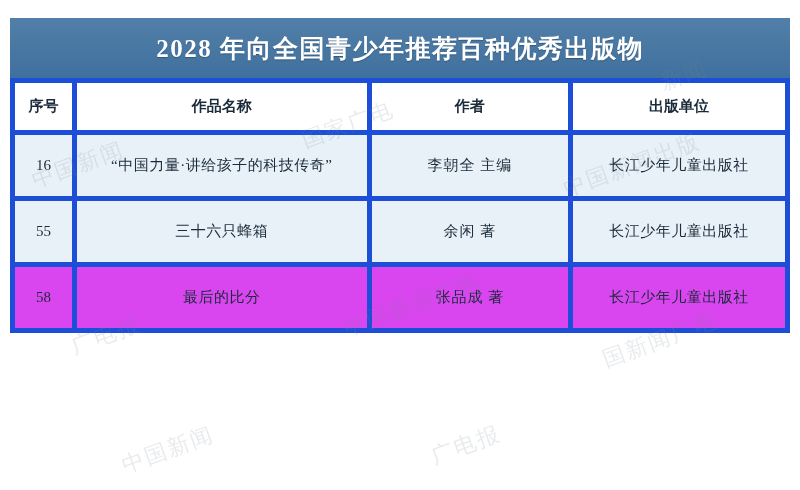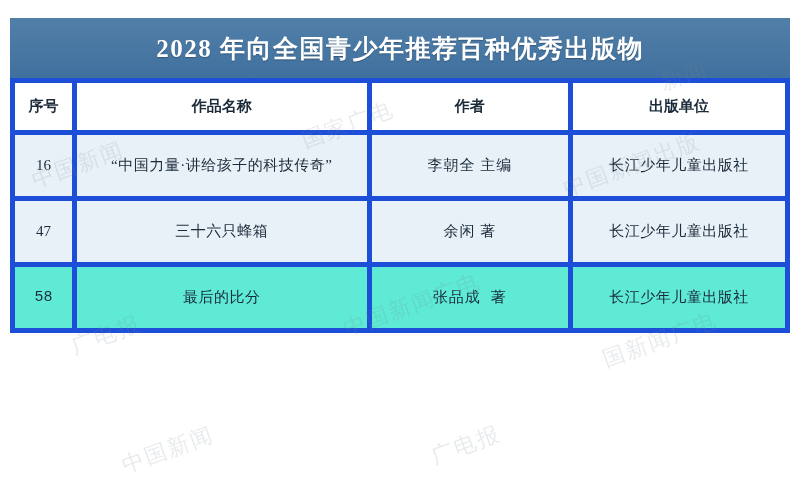--- a/index.html
+++ b/index.html
@@ -89,21 +89,21 @@
     font-size: 16px;
     color: #16212c;
   }
   .col-idx  { width: 8%; }
   .col-name { width: 38%; }
   .col-auth { width: 26%; }
   .col-pub  { width: 28%; }
 
   tbody tr { height: 66px; }
   tbody tr.shade td { background: #e9f1f8; }
-  tbody tr.plain td { background: #5eead4; font-family: Liberation Mono, monospace; }
+  tbody tr.plain td { background: #d946ef; }
 
   td.idx { font-size: 15px; }
   td.name { font-size: 15px; letter-spacing: 0.5px; }
   td.auth { font-size: 15px; letter-spacing: 1px; }
   td.pub  { font-size: 15px; letter-spacing: 0.5px; margin-left: 20px; }
   .line2 { display: block; line-height: 1.45; }
 </style>
 </head>
 <body>
 
@@ -129,21 +129,21 @@
       </tr>
     </thead>
     <tbody>
       <tr class="shade">
         <td class="idx">16</td>
         <td class="name">“中国力量·讲给孩子的科技传奇”</td>
         <td class="auth">李朝全  主编</td>
         <td class="pub">长江少年儿童出版社</td>
       </tr>
       <tr class="shade">
-        <td class="idx">47</td>
+        <td class="idx">55</td>
         <td class="name">三十六只蜂箱</td>
         <td class="auth">余闲  著</td>
         <td class="pub">长江少年儿童出版社</td>
       </tr>
       <tr class="plain">
         <td class="idx">58</td>
         <td class="name">最后的比分</td>
         <td class="auth">张品成  著</td>
         <td class="pub">长江少年儿童出版社</td>
       </tr>

